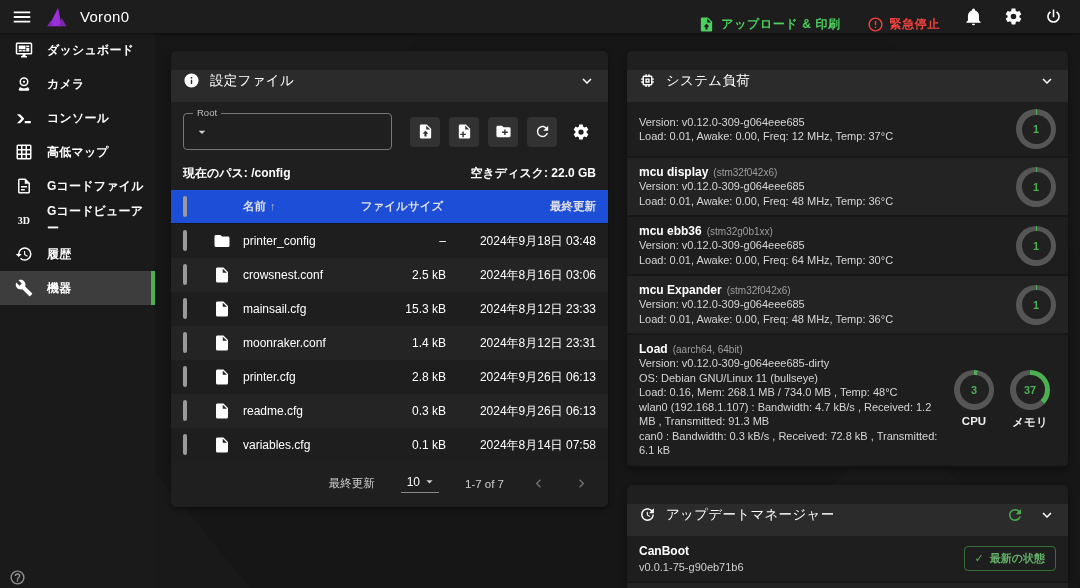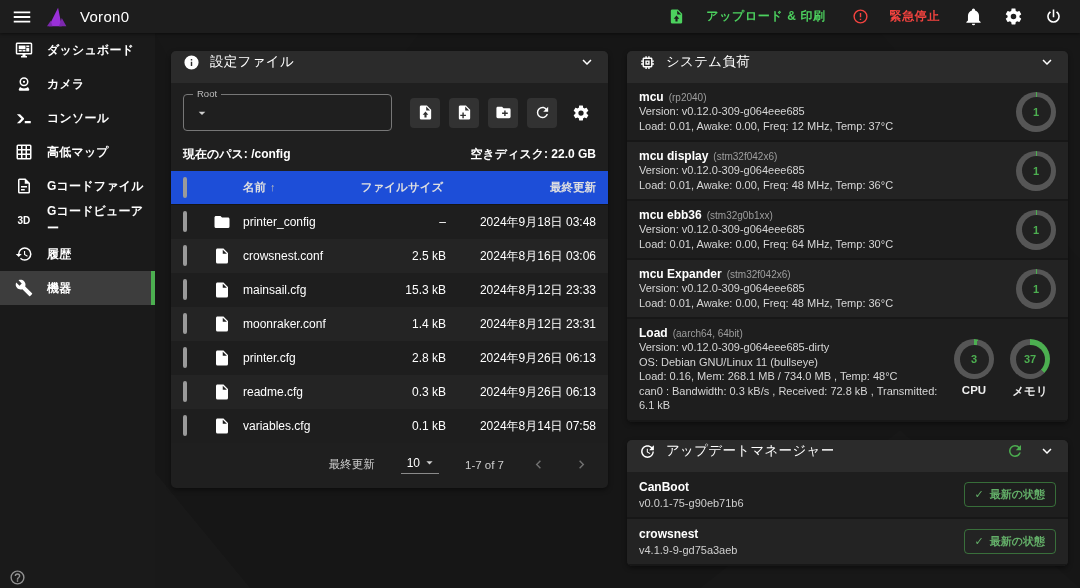--- a/index.html
+++ b/index.html
@@ -8,42 +8,42 @@
   svg { display:block; }
   .bg-tex { position:fixed; inset:0; z-index:0; pointer-events:none; }
 
   
   .topbar { position:fixed; top:0; left:0; width:1080px; height:33px; background:#1d1d1d;
     display:flex; align-items:center; z-index:10; box-shadow:0 1px 3px rgba(0,0,0,.5); }
   .menu-btn { width:44px; height:33px; display:flex; align-items:center; justify-content:center; cursor:pointer; }
   .logo { margin:0 8px 0 2px; }
   .app-title { font-size:15px; font-weight:500; letter-spacing:.3px; }
   .topbar-right { margin-left:auto; display:flex; align-items:center; gap:6px; padding-right:10px; }
-  .txt-btn { display:flex; align-items:center; gap:21px; font-size:12px; font-weight:700;
+  .txt-btn { display:flex; align-items:flex-end; gap:6px; font-size:12px; font-weight:700;
     letter-spacing:.6px; padding:0 10px; height:33px; cursor:pointer; }
   .txt-btn.green { color:#4cd15e; }
   .txt-btn.red { color:#f4433f; }
   .icon-btn { width:34px; height:33px; display:flex; align-items:center; justify-content:center; cursor:pointer; }
 
   
   .sidebar { position:fixed; top:33px; left:0; width:155px; bottom:0; background:#1a1a1a; z-index:5; }
   .nav-item { height:34px; display:flex; align-items:center; gap:13px; padding-left:14px;
     cursor:pointer; position:relative; }
   .nav-item .nav-ic { width:20px; display:flex; justify-content:center; }
   .nav-item .nav-label { font-size:12px; font-weight:700; color:#fff; letter-spacing:.2px; }
   .nav-item.active { background:#3d3d3d; }
   .nav-item.active::after { content:""; position:absolute; right:0; top:0; bottom:0; width:4px; background:#4caf50; }
-  .gcode-viewer-ic { font-size:10px; font-weight:700; color:#fff; font-family:Liberation Sans, sans-serif; }
+  .gcode-viewer-ic { font-size:10px; font-weight:700; color:#fff; font-family:Liberation Serif, serif; }
   .sidebar-help { position:absolute; bottom:2px; left:9px; opacity:.75; cursor:pointer; }
 
   
   .content { position:fixed; left:155px; top:33px; right:0; bottom:0; padding:18px 12px 0 16px;
     display:flex; gap:19px; align-items:flex-start; z-index:2; }
   .card { background:#1f1f1f; border-radius:5px; overflow:hidden; box-shadow:0 2px 5px rgba(0,0,0,.45); }
-  .card-head { height:32px; background:#2b2b2b; display:flex; align-items:flex-end; gap:10px; padding:12px 12px; }
+  .card-head { height:32px; background:#2b2b2b; display:flex; align-items:flex-start; gap:10px; padding:2px 12px;margin-top:19px; }
   .card-title { font-size:13.5px; font-weight:500; letter-spacing:.3px; flex:1; }
   .head-acts { display:flex; align-items:center; gap:14px; }
 
   
   .files-card { width:437px; }
   .files-toolbar { display:flex; align-items:center; padding:11px 12px 9px 12px; gap:9px; }
   .root-select { position:relative; width:243px; height:37px; border:1px solid #777; border-radius:4px;
     display:flex; align-items:center; padding:0 10px; cursor:pointer;gap:12px; }
   .root-label { position:absolute; top:-7px; left:9px; background:#1f1f1f; font-size:9.5px; color:#bdbdbd; padding:0 4px; }
   .root-value { font-size:13px; color:#fff; flex:1; }
@@ -401,21 +401,20 @@
         <span class="card-title">システム負荷</span>
         <span class="head-acts">
           <svg width="18" height="18" viewBox="0 0 24 24" fill="#fff">
               <path d="M7.41,8.58L12,13.17L16.59,8.58L18,10L12,16L6,10L7.41,8.58Z"></path>
             </svg>
         </span>
       </div>
 
       <div class="sys-entry">
         <div class="sys-text">
-          <div class="sys-name"><span>mcu</span><span class="sys-chip">(rp2040)</span></div>
           <div class="sys-line">Version: v0.12.0-309-g064eee685</div>
           <div class="sys-line">Load: 0.01, Awake: 0.00, Freq: 12 MHz, Temp: 37°C</div>
         </div>
         <div class="gauge" style="--val: 1;">
           <span class="gauge-inner">1</span>
         </div>
       </div>
 
       <div class="sys-entry">
         <div class="sys-text">
@@ -449,20 +448,21 @@
           <span class="gauge-inner">1</span>
         </div>
       </div>
 
       <div class="sys-entry host-entry">
         <div class="sys-text">
           <div class="sys-name"><span>Load</span><span class="sys-chip">(aarch64, 64bit)</span></div>
           <div class="sys-line">Version: v0.12.0-309-g064eee685-dirty</div>
           <div class="sys-line">OS: Debian GNU/Linux 11 (bullseye)</div>
           <div class="sys-line">Load: 0.16, Mem: 268.1 MB / 734.0 MB , Temp: 48°C</div>
+          <div class="sys-line">wlan0 (192.168.1.107) : Bandwidth: 4.7 kB/s , Received: 1.2 MB , Transmitted: 91.3 MB</div>
           <div class="sys-line">can0 : Bandwidth: 0.3 kB/s , Received: 72.8 kB , Transmitted: 6.1 kB</div>
         </div>
         <div class="host-gauges">
           <div class="gauge-block">
             <div class="gauge" style="--val: 3;">
               <span class="gauge-inner">3</span>
             </div>
             <span class="gauge-label">CPU</span>
           </div>
           <div class="gauge-block">

